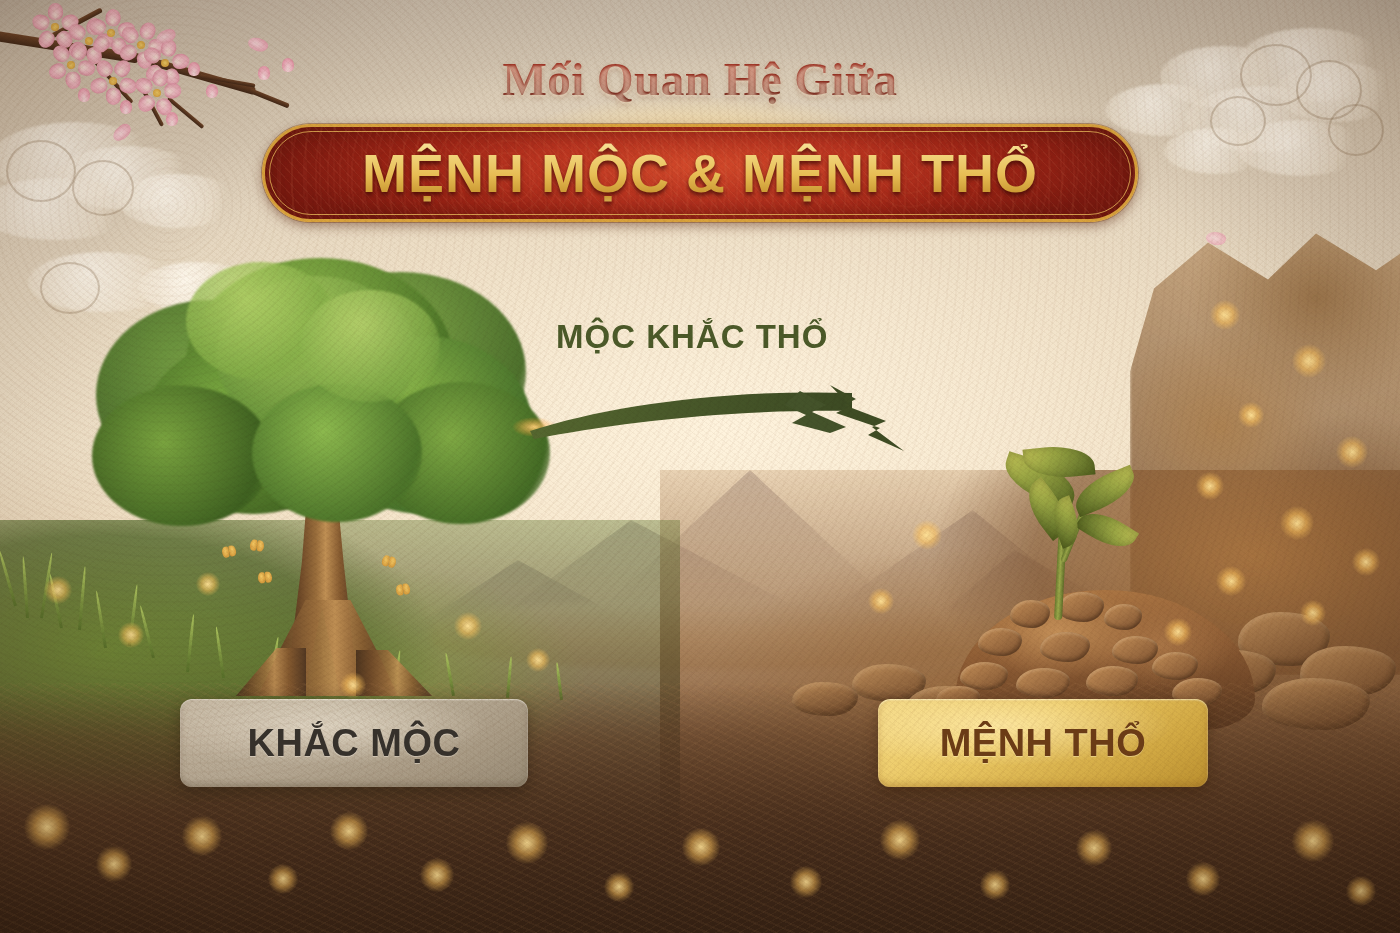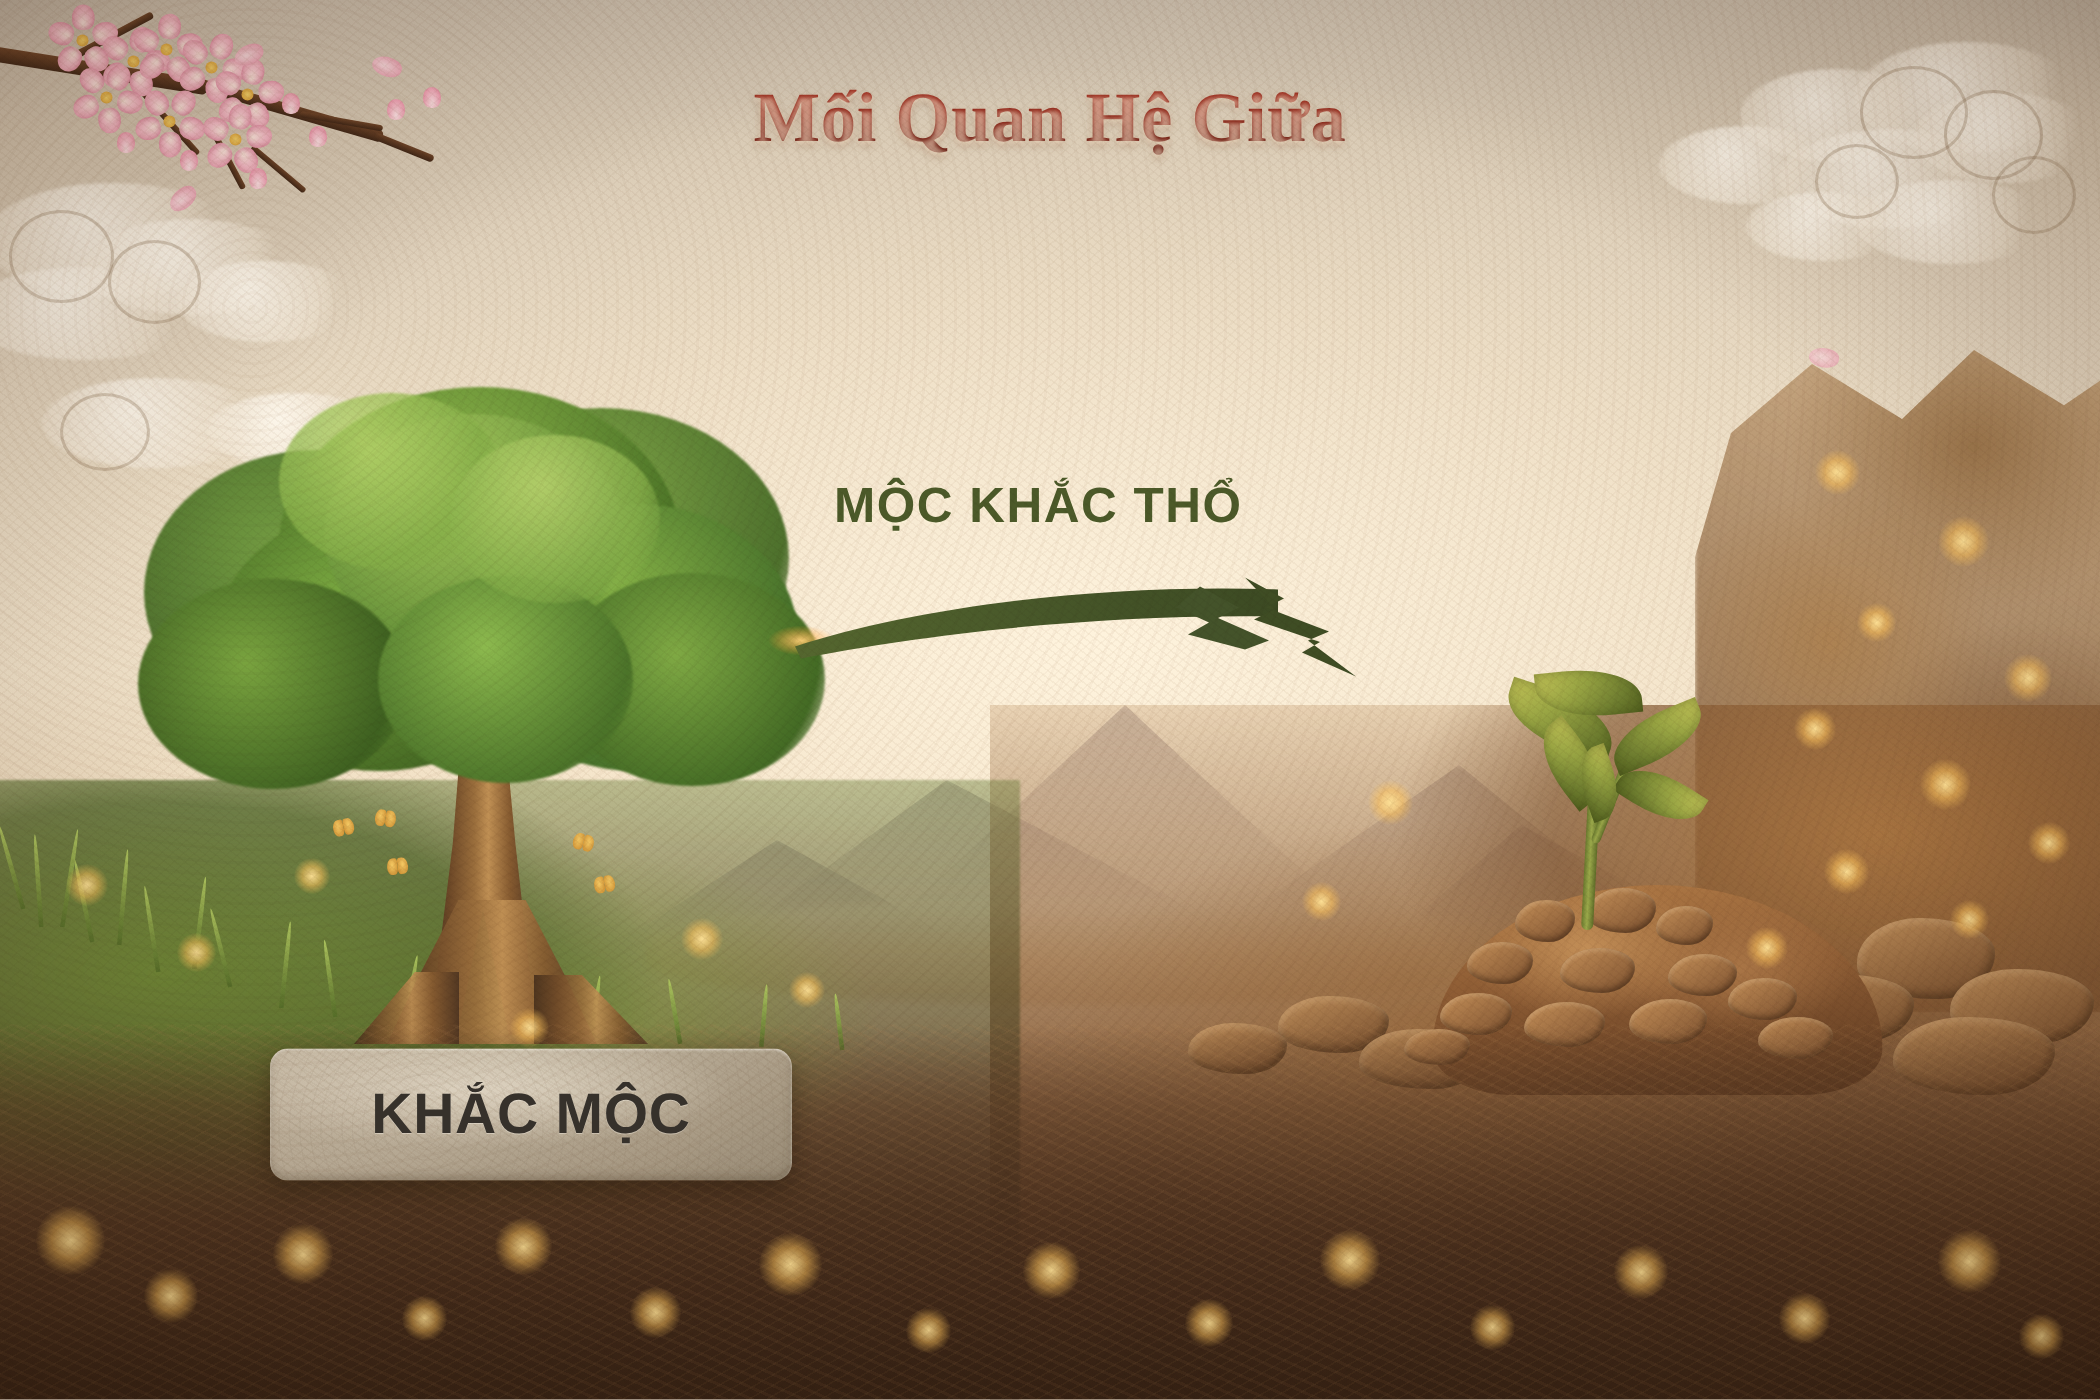--- a/index.html
+++ b/index.html
@@ -690,20 +690,26 @@
     <div class="bud" style="left:166px; top:112px;"></div>
 
     <div class="petal-fall" style="left:156px; top:30px;  transform: rotate(-18deg);"></div>
     <div class="petal-fall" style="left:248px; top:38px;  transform: rotate(24deg);"></div>
     <div class="petal-fall" style="left:112px; top:126px; transform: rotate(-36deg);"></div>
     <div class="petal-fall" style="left:1206px; top:232px; transform: rotate(14deg); opacity:.7;"></div>
   </div>
 
   <div class="title-main">Mối Quan Hệ Giữa</div>
 
+  <div class="banner-wrap">
+    <div class="banner-glow"></div>
+    <div class="banner">
+      <div class="banner-text">MỆNH MỘC &amp; MỆNH THỔ</div>
+    </div>
+  </div>
 
   <div class="arrow-label">MỘC KHẮC THỔ</div>
 
   <svg class="arrow-svg" viewBox="0 0 470 110">
     <defs>
       <linearGradient id="arrGrad" x1="0" y1="0" x2="1" y2="0">
         <stop offset="0%" stop-color="#55672f"></stop>
         <stop offset="45%" stop-color="#49592a"></stop>
         <stop offset="100%" stop-color="#3c4a23"></stop>
       </linearGradient>
@@ -739,16 +745,19 @@
              L 292 58
              L 306 50
              L 284 40
              Z" fill="#44532a"></path>
   </svg>
 
   <div class="btn btn-wood">
     <span class="lbl">KHẮC MỘC</span>
   </div>
 
+  <div class="btn btn-earth">
+    <span class="lbl">MỆNH THỔ</span>
+  </div>
 
   <div class="parchment-texture"></div>
   <div class="vignette"></div>
 </div>
 
 </body></html>

